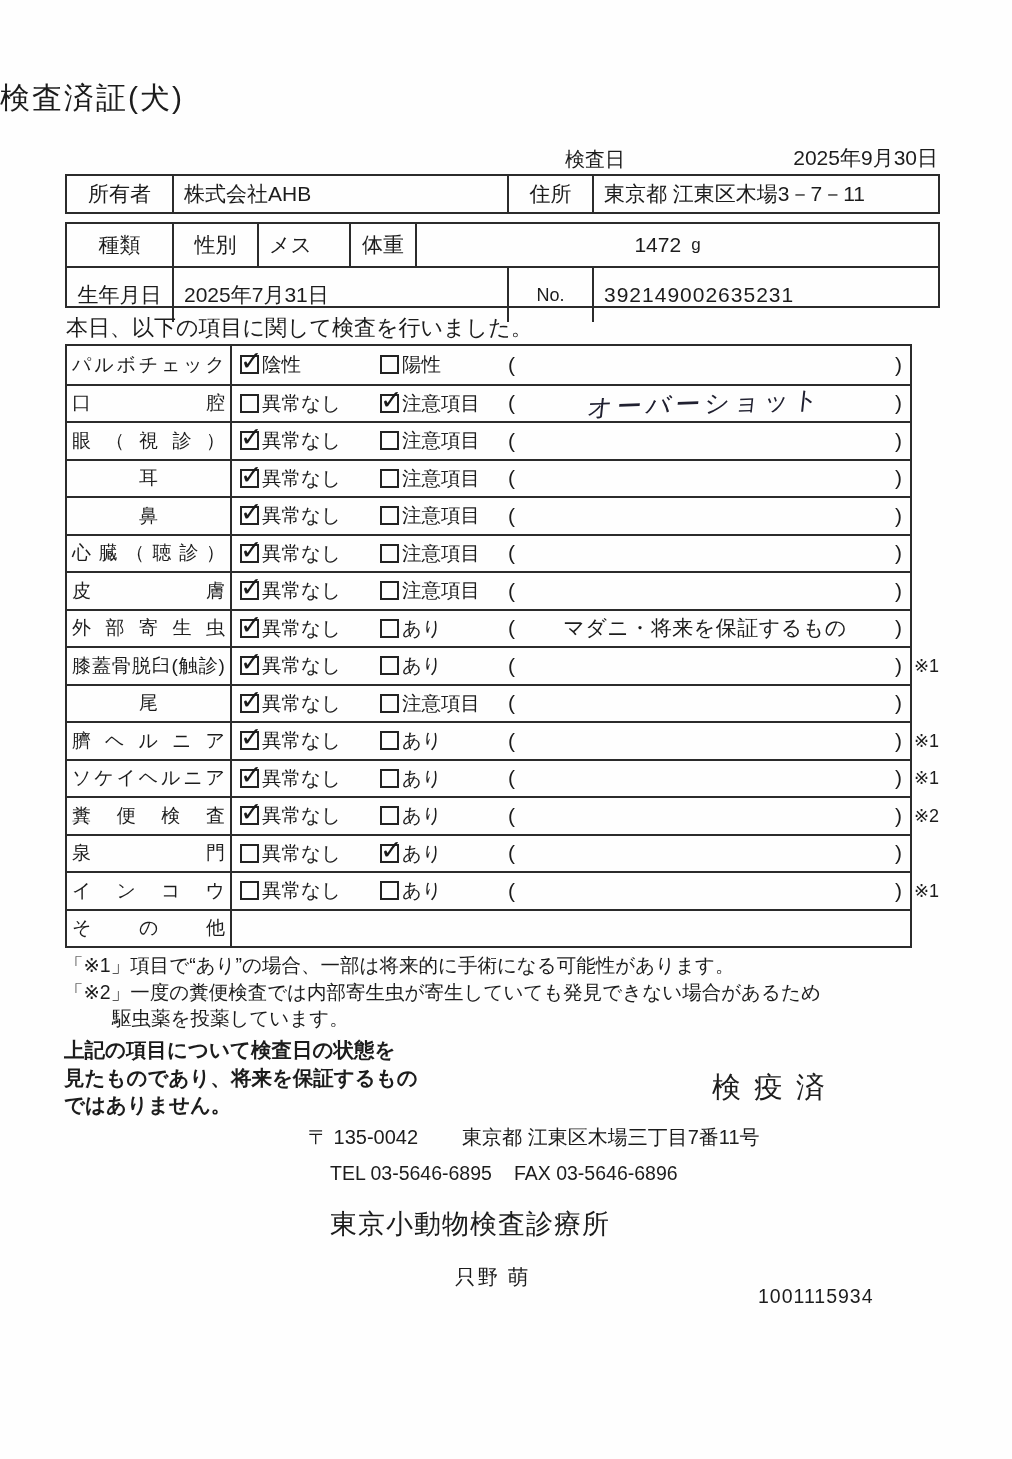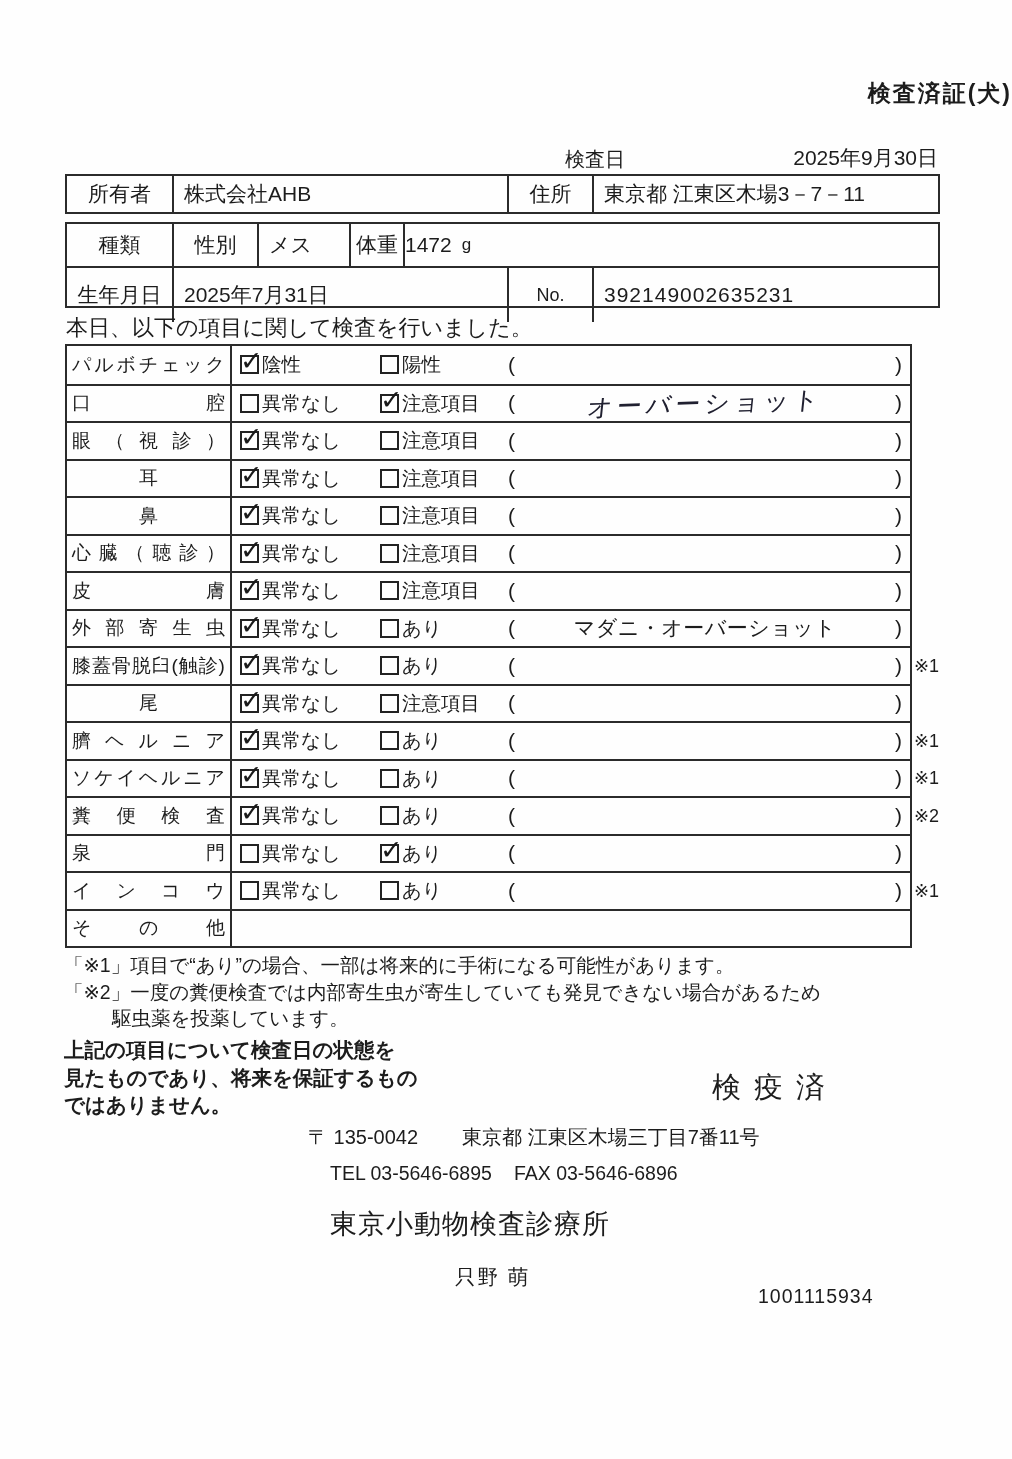--- a/index.html
+++ b/index.html
@@ -3,42 +3,42 @@
 <meta charset="utf-8">
 <style>
   html,body{margin:0;padding:0;background:#ffffff;}
   .sheet{
     position:relative;width:1012px;height:1459px;background:#fefefe;
     font-family:"Liberation Sans","DejaVu Sans",sans-serif;color:#1c1c1c;
     overflow:hidden;
   }
   .abs{position:absolute;}
   
-  .title{top:78px;left:0;width:100%;text-align:right;font-size:23px;font-weight:700;letter-spacing:2px;}
+  .title{top:78px;left:0;width:100%;text-align:left;font-size:30px;font-weight:400;letter-spacing:2px;}
   
   .examdate-label{top:146px;left:565px;font-size:20px;}
   .examdate-value{top:144px;right:74px;font-size:21px;}
   
   .hbox{border:2px solid #2b2b2b;display:flex;box-sizing:border-box;}
   .cell{box-sizing:border-box;display:flex;align-items:center;font-size:21px;overflow:hidden;white-space:nowrap;}
   .cell.sep{border-left:2px solid #2b2b2b;}
   .cell.lab{justify-content:center;}
   .cell.val{padding-left:10px;}
   .owner-table{top:174px;left:65px;width:875px;height:40px;}
   .species-table{top:222px;left:65px;width:875px;height:86px;border:2px solid #2b2b2b;box-sizing:border-box;}
   .trow{display:flex;box-sizing:border-box;}
   .trow.r1{height:42px;}
   .trow.r2{height:56px;border-top:2px solid #2b2b2b;}
   .w-label{width:105px;}
   .w-value{width:335px;}
   .w-mid{width:85px;}
   .w-sex{width:92px;}
-  .w-wlab{width:54px;text-align:center;}
+  .w-wlab{width:66px;text-align:center;}
   .w-rest{flex:1;}
-  .weight-val{justify-content:flex-start;padding-right:20px;}
+  .weight-val{justify-content:center;padding-right:20px;}
   .unit{font-size:17px;margin-left:10px;}
   .no-label{font-size:18px;}
   .num{letter-spacing:1px;}
   
   .intro{top:313px;left:66px;font-size:22px;}
   
   .checklist{top:344px;left:65px;width:847px;border:2px solid #2b2b2b;box-sizing:border-box;}
   .crow{display:flex;height:37.5px;box-sizing:border-box;position:relative;}
   .crow + .crow{border-top:2px solid #2b2b2b;}
   .crow-label{width:165px;box-sizing:border-box;border-right:2px solid #2b2b2b;
@@ -288,21 +288,21 @@
         <span class="opt opt1">
           <span class="cb checked"></span>
           <span>異常なし</span>
         </span>
         <span class="opt opt2">
           <span class="cb"></span>
           <span>あり</span>
         </span>
         <span class="parens">
           <span class="po">(</span>
-          <span class="note print">マダニ・オーバーショット</span>
+          <span class="note print">マダニ・将来を保証するもの</span>
           <span class="pc">)</span>
         </span>
       </div>
 
     </div>
       <div class="crow">
       <div class="crow-label">
           <span>膝</span>
           <span>蓋</span>
           <span>骨</span>

